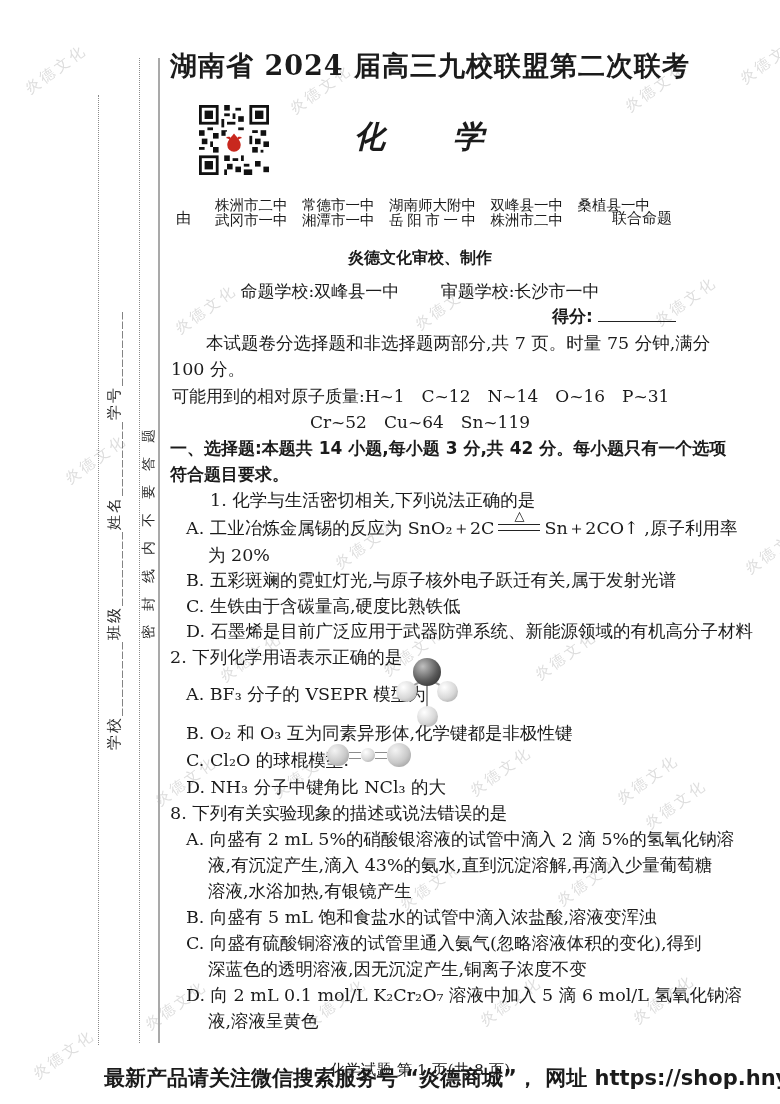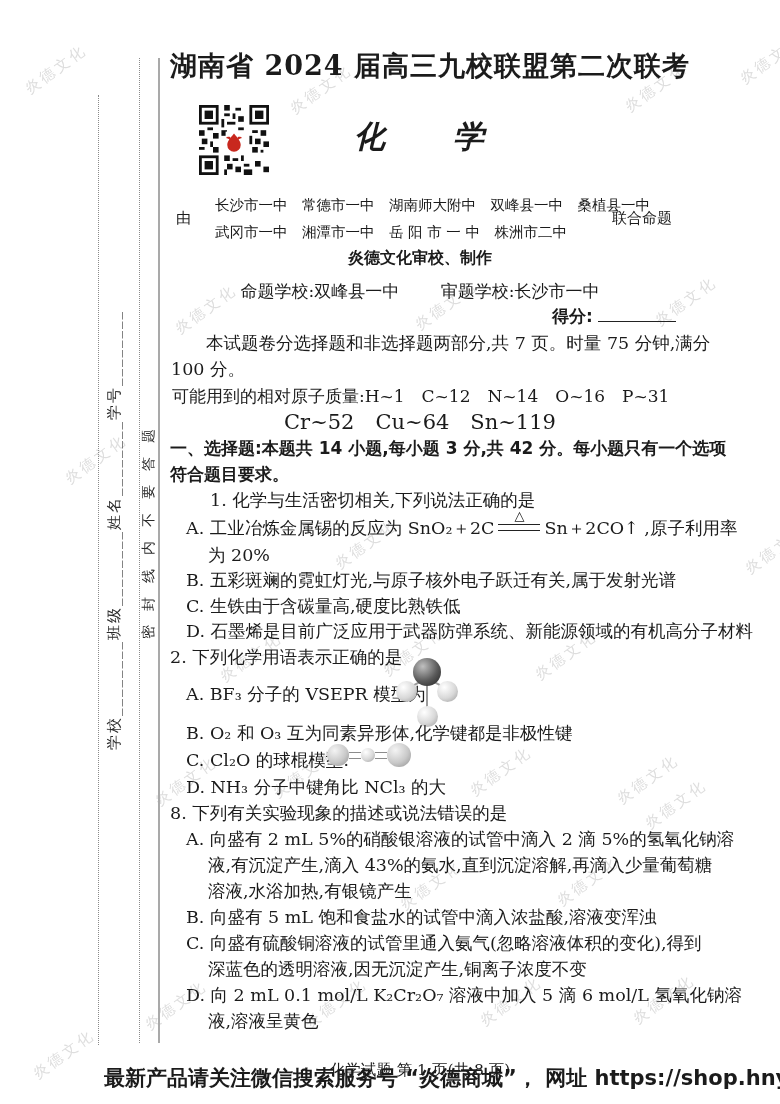--- a/index.html
+++ b/index.html
@@ -148,40 +148,40 @@
       <rect x="9.5" y="9.5" width="6" height="6" fill="#fff"></rect>
       <path fill="#c8281e" d="M12.5 10.2c-1.6 1.9-2.4 2.9-2.4 4.1a2.4 2.4 0 0 0 4.8 0c0-1.2-.8-2.2-2.4-4.1z
            M11.2 11.5c-.5-.3-1.2-.2-1.6.3.6.1 1 .3 1.3.6z
            M13.8 11.5l.3.9c.3-.3.7-.5 1.3-.6-.4-.5-1.1-.6-1.6-.3z"></path>
     </svg>
   </div>
 
   <div class="ln ctr serif b subject">化　　学</div>
 
   <div class="ln serif" style="left:176px;top:206px;font-size:15px;">由</div>
-  <div class="ln serif schools" style="left:215px;top:193px;">长沙市一中　常德市一中　湖南师大附中　双峰县一中　桑植县一中</div>
-  <div class="ln serif schools" style="left:215px;top:220px;">武冈市一中　湘潭市一中　岳 阳 市 一 中　株洲市二中</div>
+  <div class="ln serif schools" style="left:215px;top:193px;">株洲市二中　常德市一中　湖南师大附中　双峰县一中　桑植县一中</div>
+  <div class="ln serif schools" style="left:215px;top:208px;font-family:Liberation Serif, serif;">武冈市一中　湘潭市一中　岳 阳 市 一 中　株洲市二中</div>
   <div class="ln serif" style="left:612px;top:206px;font-size:15px;">联合命题</div>
 
   <div class="ln ctr sans b producer">炎德文化审校、制作</div>
 
   <div class="ln ctr serif commission">
     <span>命题学校:双峰县一中</span>
     <span>审题学校:长沙市一中</span>
   </div>
 
   <div class="ln sans score">
     <span class="b">得分:</span>
     <span class="score-line"></span>
   </div>
 
   <div class="ln serif" style="left:206px;top:331px;">本试题卷分选择题和非选择题两部分,共 7 页。时量 75 分钟,满分</div>
   <div class="ln serif" style="left:171px;top:357px;">100 分。</div>
   <div class="ln serif" style="left:172px;top:384px;font-size:17px;">可能用到的相对原子质量:H~1　C~12　N~14　O~16　P~31</div>
-  <div class="ln ctr serif" style="top:410px;font-size:21px;">Cr~52　Cu~64　Sn~119</div>
+  <div class="ln ctr serif" style="top:410px;font-size:17px;">Cr~52　Cu~64　Sn~119</div>
 
   <div class="ln sans b" style="left:170px;top:436px;font-size:17px;">一、选择题:本题共 14 小题,每小题 3 分,共 42 分。每小题只有一个选项</div>
   <div class="ln sans b" style="left:170px;top:462px;font-size:17px;">符合题目要求。</div>
 
   <div class="ln serif" style="left:170px;top:488px;margin-left:40px;">1. 化学与生活密切相关,下列说法正确的是</div>
   <div class="ln serif" style="left:186px;top:516px;">
     <span>A. 工业冶炼金属锡的反应为 SnO₂＋2C</span><span class="eq"><span class="eq-cond">△</span></span><span>Sn＋2CO↑ ,原子利用率</span>
   </div>
   <div class="ln serif" style="left:208px;top:543px;">为 20%</div>
   <div class="ln serif" style="left:186px;top:594px;">C. 生铁由于含碳量高,硬度比熟铁低</div>

